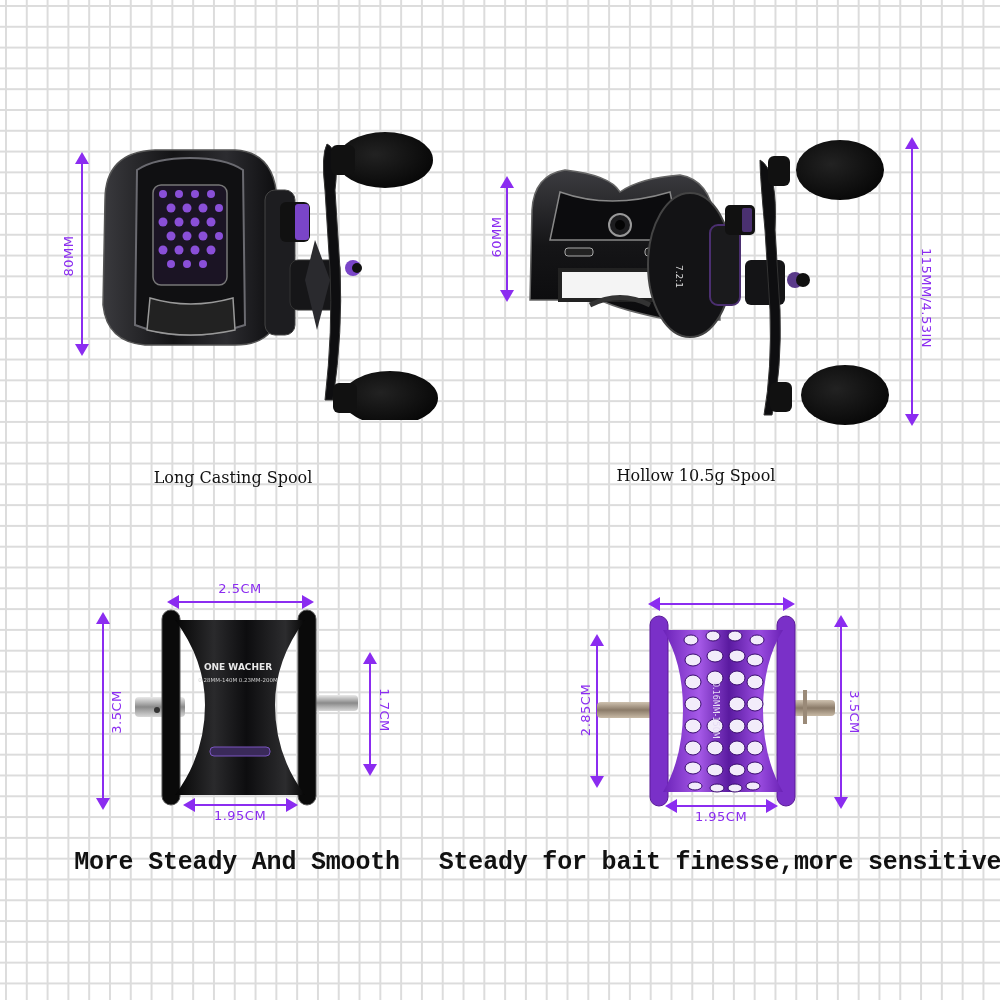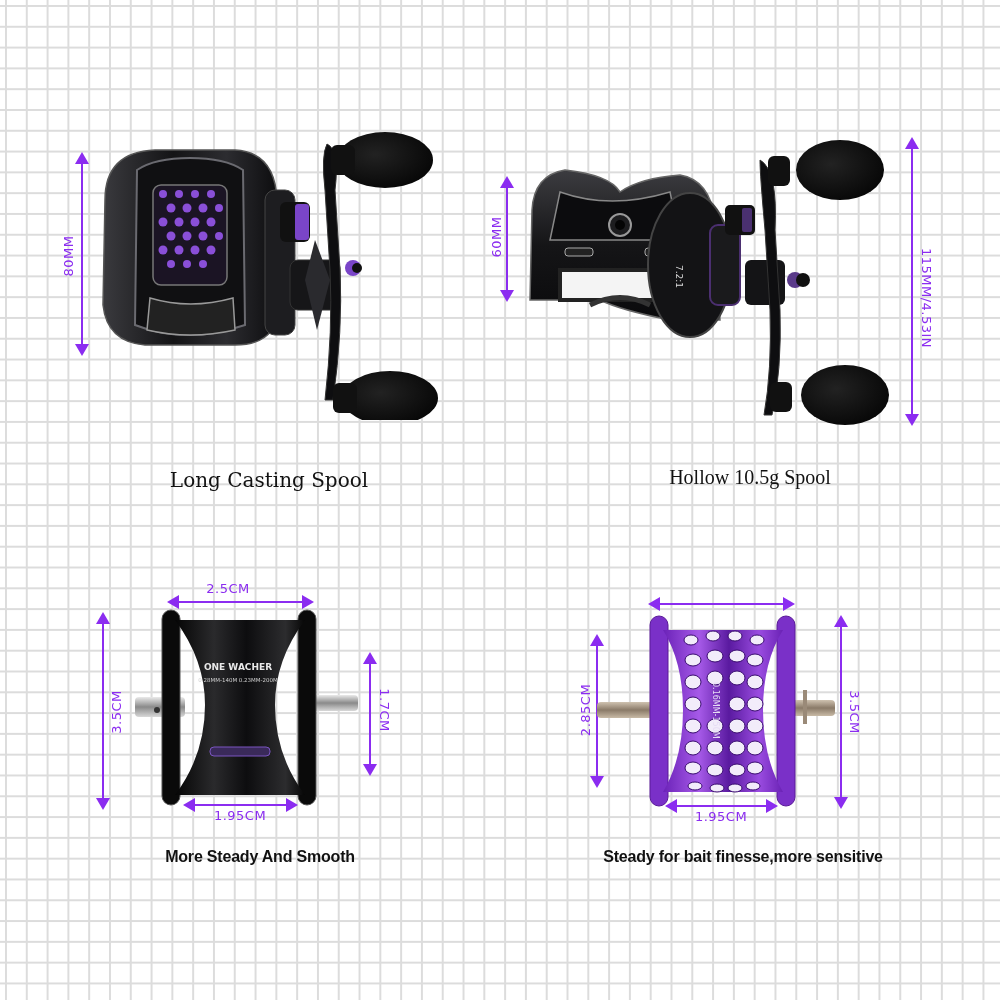--- a/index.html
+++ b/index.html
@@ -22,22 +22,22 @@
   .tri-left { border-top:7px solid transparent; border-bottom:7px solid transparent; border-right:12px solid var(--accent); }
   .tri-right { border-top:7px solid transparent; border-bottom:7px solid transparent; border-left:12px solid var(--accent); }
   .dim-label {
     position:absolute; color:var(--accent); font-family:"DejaVu Sans", sans-serif;
     font-size:13px; letter-spacing:0.5px; background:transparent; white-space:nowrap;
   }
   .rot-ccw { transform:translate(-50%,-50%) rotate(-90deg); }
   .rot-cw { transform:translate(-50%,-50%) rotate(90deg); }
   .hlabel { transform:translateX(-50%); }
   .caption { position:absolute; color:#111; white-space:nowrap; transform:translateX(-50%); }
-  .caption-serif { font-family:"DejaVu Serif", serif; font-size:20px;margin-left:36px; }
-  .caption-sans { font-family:Liberation Sans, sans-serif; font-size:16px; font-weight:bold; letter-spacing:-0.2px;margin-left:23px; }
+  .caption-serif { font-family:"DejaVu Serif", serif; font-size:16px; }
+  .caption-sans { font-family:Liberation Mono, monospace; font-size:25px; font-weight:bold; letter-spacing:-0.2px; }
   .product { position:absolute; }
 </style>
 </head>
 <body>
 
 <div id="root" style="--accent:#8b2cf0; position:absolute; inset:0;">
 
   <div>
 
     <div>
@@ -161,30 +161,30 @@
 
       <path d="M240 30 Q258 40 255 100 L260 180 Q262 240 252 285 L244 285 Q252 240 250 180 L245 100 Q240 45 240 30 Z" fill="#0e0e10" stroke="#333"></path>
       <circle cx="275" cy="150" r="8" fill="#5a3a8a"></circle>
       <circle cx="283" cy="150" r="7" fill="#111"></circle>
       <ellipse cx="320" cy="40" rx="44" ry="30" fill="url(#knobG2)"></ellipse>
       <rect x="248" y="26" width="22" height="30" rx="6" fill="#111"></rect>
       <ellipse cx="325" cy="265" rx="44" ry="30" fill="url(#knobG2)"></ellipse>
       <rect x="250" y="252" width="22" height="30" rx="6" fill="#111"></rect>
     </svg>
 
-    <div class="caption caption-serif" style="left:714px; top:466px;font-family:Liberation Serif, serif;">Hollow 10.5g Spool</div>
+    <div class="caption caption-serif" style="left:696px; top:466px;">Hollow 10.5g Spool</div>
   </div>
 
   <div>
 
     <div>
       <div class="tri-left" style="left:167px; top:595px;"></div>
       <div class="hline" style="left:176px; top:601px; height:2px; width:128px;"></div>
       <div class="tri-right" style="left:302px; top:595px;"></div>
-      <div class="dim-label hlabel" style="left:228px; top:581px;">2.5CM</div>
+      <div class="dim-label hlabel" style="left:240px; top:581px;">2.5CM</div>
     </div>
 
     <div>
       <div class="tri-up" style="left:96px; top:612px;"></div>
       <div class="vline" style="left:102px; top:620px; height:185px;"></div>
       <div class="tri-down" style="left:96px; top:798px;"></div>
       <div class="dim-label rot-ccw" style="left:116px; top:712px;">3.5CM</div>
     </div>
 
     <div>

